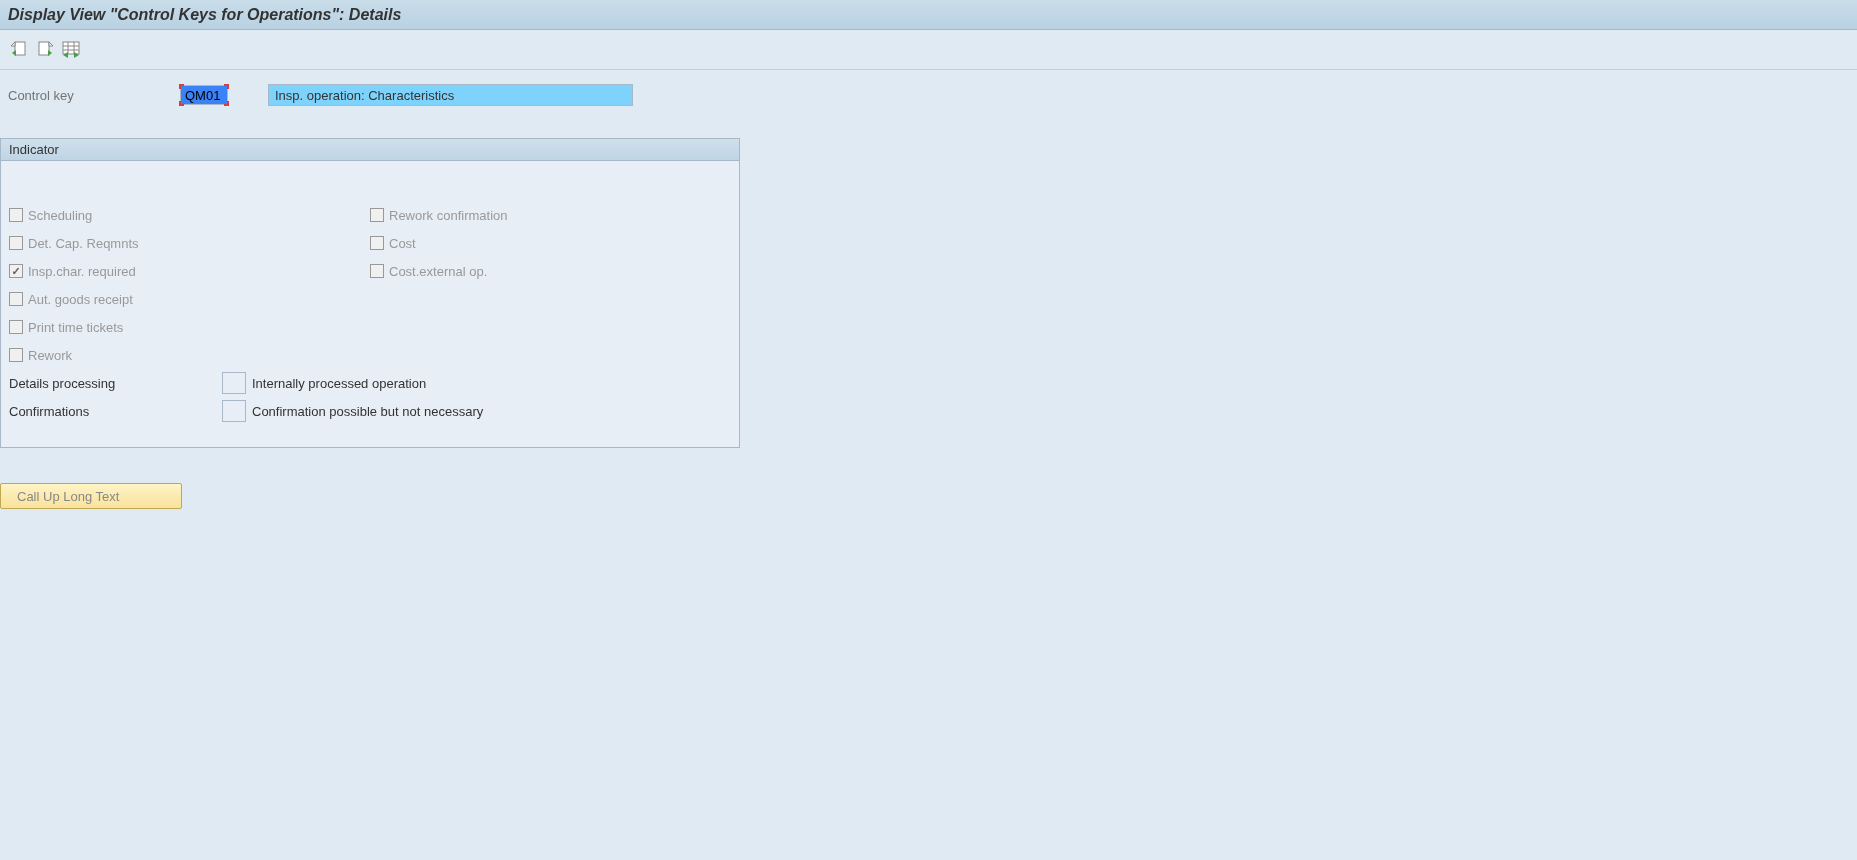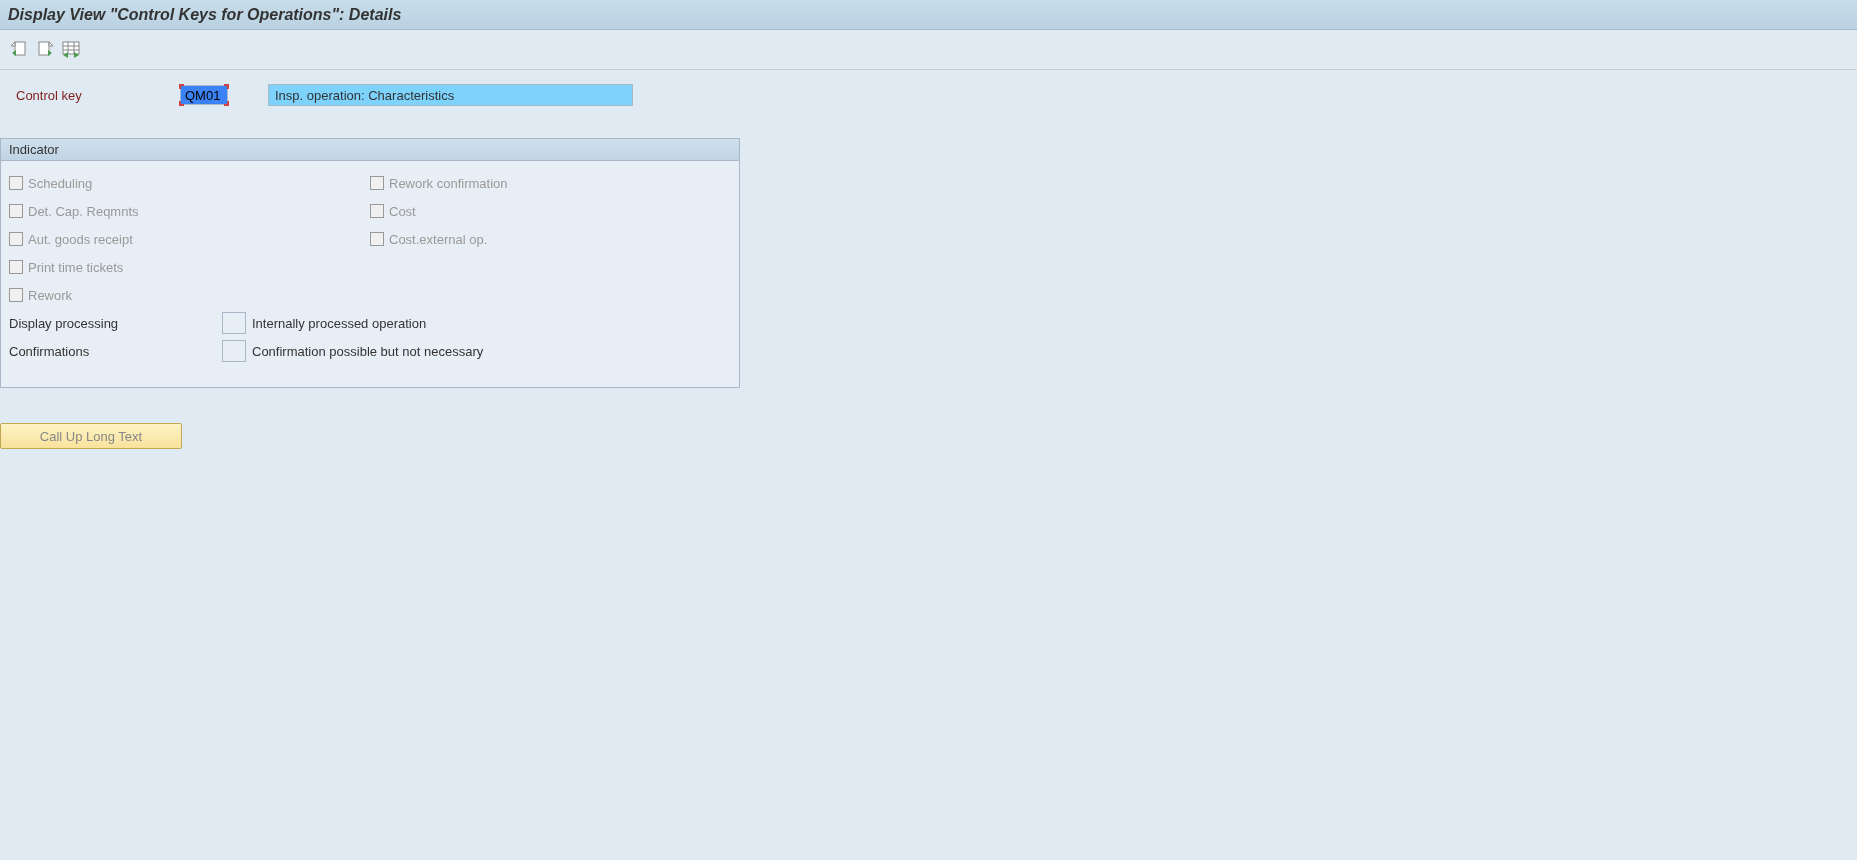--- a/index.html
+++ b/index.html
@@ -50,22 +50,22 @@
       background: #dfeaf2;
     }
     .field-row {
       display: flex;
       align-items: center;
       padding: 2px 0;
       height: 28px;
     }
     .field-label {
       width: 180px;
-      padding-left: 16px;
-      color: #7f1d1d;
+      padding-left: 8px;
+      color: #737373;
     }
     .input-desc {
       width: 365px;
       height: 22px;
       border: 1px solid #a8b8c8;
       background: #7dd3fc;
       padding: 2px 6px;
       font-size: 13px;
       font-family: Arial, sans-serif;
       margin-left: 40px;
@@ -94,20 +94,21 @@
       font-size: 13px;
       height: 22px;
       display: flex;
       align-items: center;
     }
     .panel-body {
       padding: 8px;
     }
     .checkbox-grid {
       display: flex;
+      margin-top: 32px;
     }
     .checkbox-col {
       width: 410px;
     }
     .checkbox-row {
       display: flex;
       align-items: center;
       height: 28px;
     }
     .checkbox-box {
@@ -144,21 +145,21 @@
       margin-left: 0;
     }
     .long-text-button {
       background: linear-gradient(to bottom, #fef4c5, #f9e29c);
       border: 1px solid #c0a850;
       padding: 4px 16px;
       font-size: 13px;
       color: #888;
       height: 26px;
       width: 182px;
-      text-align: center;
+      text-align: left;
       cursor: pointer;
       border-radius: 2px;
     }
     .top-field-area {
       display:flex;
       align-items:center;
       height: 28px;
       padding-top: 2px;
     }
     .key-corner-tl, .key-corner-tr, .key-corner-bl, .key-corner-br {
@@ -240,20 +241,24 @@
         <div class="checkbox-col">
           <div class="checkbox-row">
             <span class="checkbox-box"></span>
             <span class="checkbox-label">Scheduling</span>
           </div>
           <div class="checkbox-row">
             <span class="checkbox-box"></span>
             <span class="checkbox-label">Det. Cap. Reqmnts</span>
           </div>
           <div class="checkbox-row">
+            <span class="checkbox-box checked"></span>
+            <span class="checkbox-label">Insp.char. required</span>
+          </div>
+          <div class="checkbox-row">
             <span class="checkbox-box"></span>
             <span class="checkbox-label">Aut. goods receipt</span>
           </div>
           <div class="checkbox-row">
             <span class="checkbox-box"></span>
             <span class="checkbox-label">Print time tickets</span>
           </div>
           <div class="checkbox-row">
             <span class="checkbox-box"></span>
             <span class="checkbox-label">Rework</span>
@@ -269,21 +274,21 @@
             <span class="checkbox-label">Cost</span>
           </div>
           <div class="checkbox-row">
             <span class="checkbox-box"></span>
             <span class="checkbox-label">Cost.external op.</span>
           </div>
         </div>
       </div>
 
       <div class="field-row">
-        <span class="info-row-label">Display processing</span>
+        <span class="info-row-label">Details processing</span>
         <input type="text" readonly="" class="input-small" value="" style="">
         <span class="info-row-text">Internally processed operation</span>
       </div>
       <div class="field-row">
         <span class="info-row-label">Confirmations</span>
         <input type="text" readonly="" class="input-small" value="" style="">
         <span class="info-row-text">Confirmation possible but not necessary</span>
       </div>
       <div style="height:14px"></div>
     </div>

